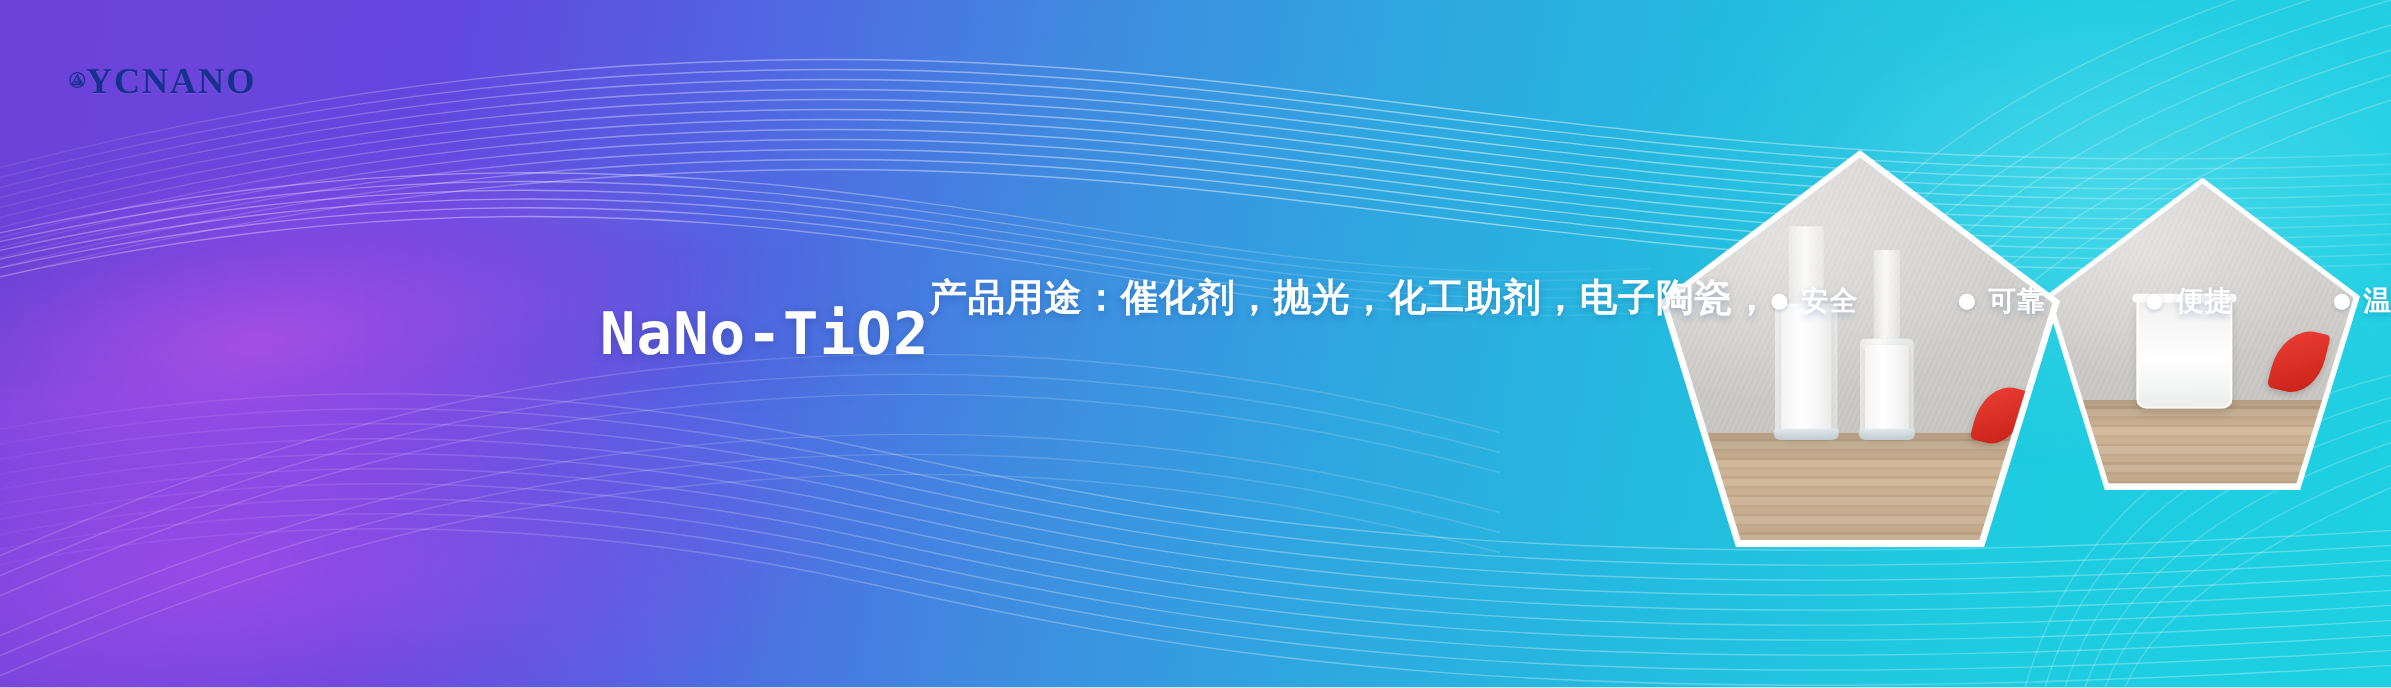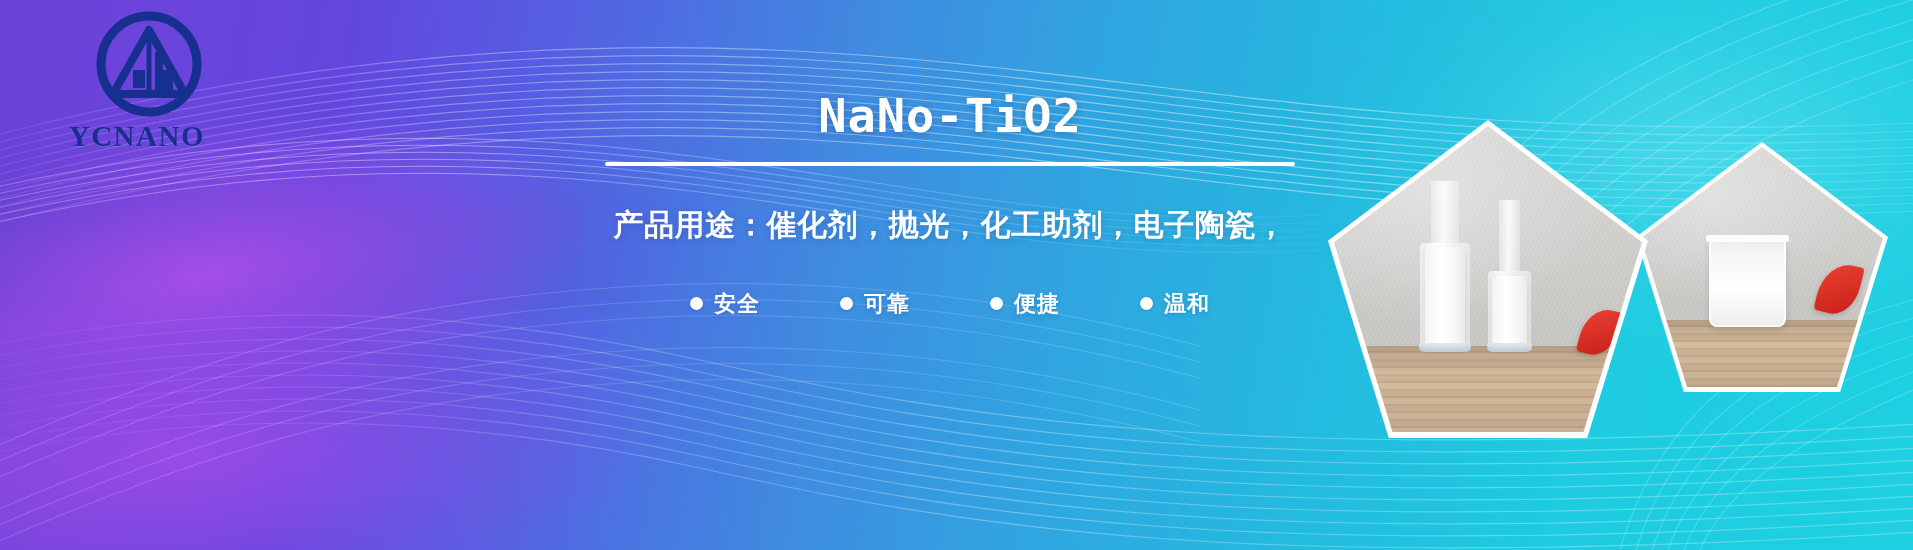--- a/index.html
+++ b/index.html
@@ -54,42 +54,42 @@
   }
 
   
   .waves{ position:absolute; inset:0; width:100%; height:100%; }
 
   
   .logo{
     position:absolute;
     left:55px; top:8px;
     width:150px;
-    display:flex; flex-direction:column; align-items:flex-end;
+    display:flex; flex-direction:row; align-items:center;
     z-index:6;
   }
   .logo-mark{ width:112px; height:112px; display:block; }
   .logo-word{
     margin-top:2px;
     color:#17308f;
     font-family:"Liberation Serif","DejaVu Serif",serif;
     font-size:29px;
     font-weight:700;
     letter-spacing:1.5px;
     line-height:1;
     text-shadow:0 1px 0 rgba(255,255,255,.10);
   }
 
   
   .center{
     position:absolute;
     left:480px; top:0;
     width:940px; height:442px;
     z-index:6;
-    display:flex; flex-direction:column; align-items:center;
+    display:flex; align-items:center;
   }
   .title{
     margin-top:92px;
     color:#ffffff;
     font-family:"DejaVu Sans Mono","Liberation Mono",monospace;
     font-size:47px;
     font-weight:700;
     letter-spacing:1px;
     line-height:1;
     text-shadow:0 2px 7px rgba(20,50,120,.30);

